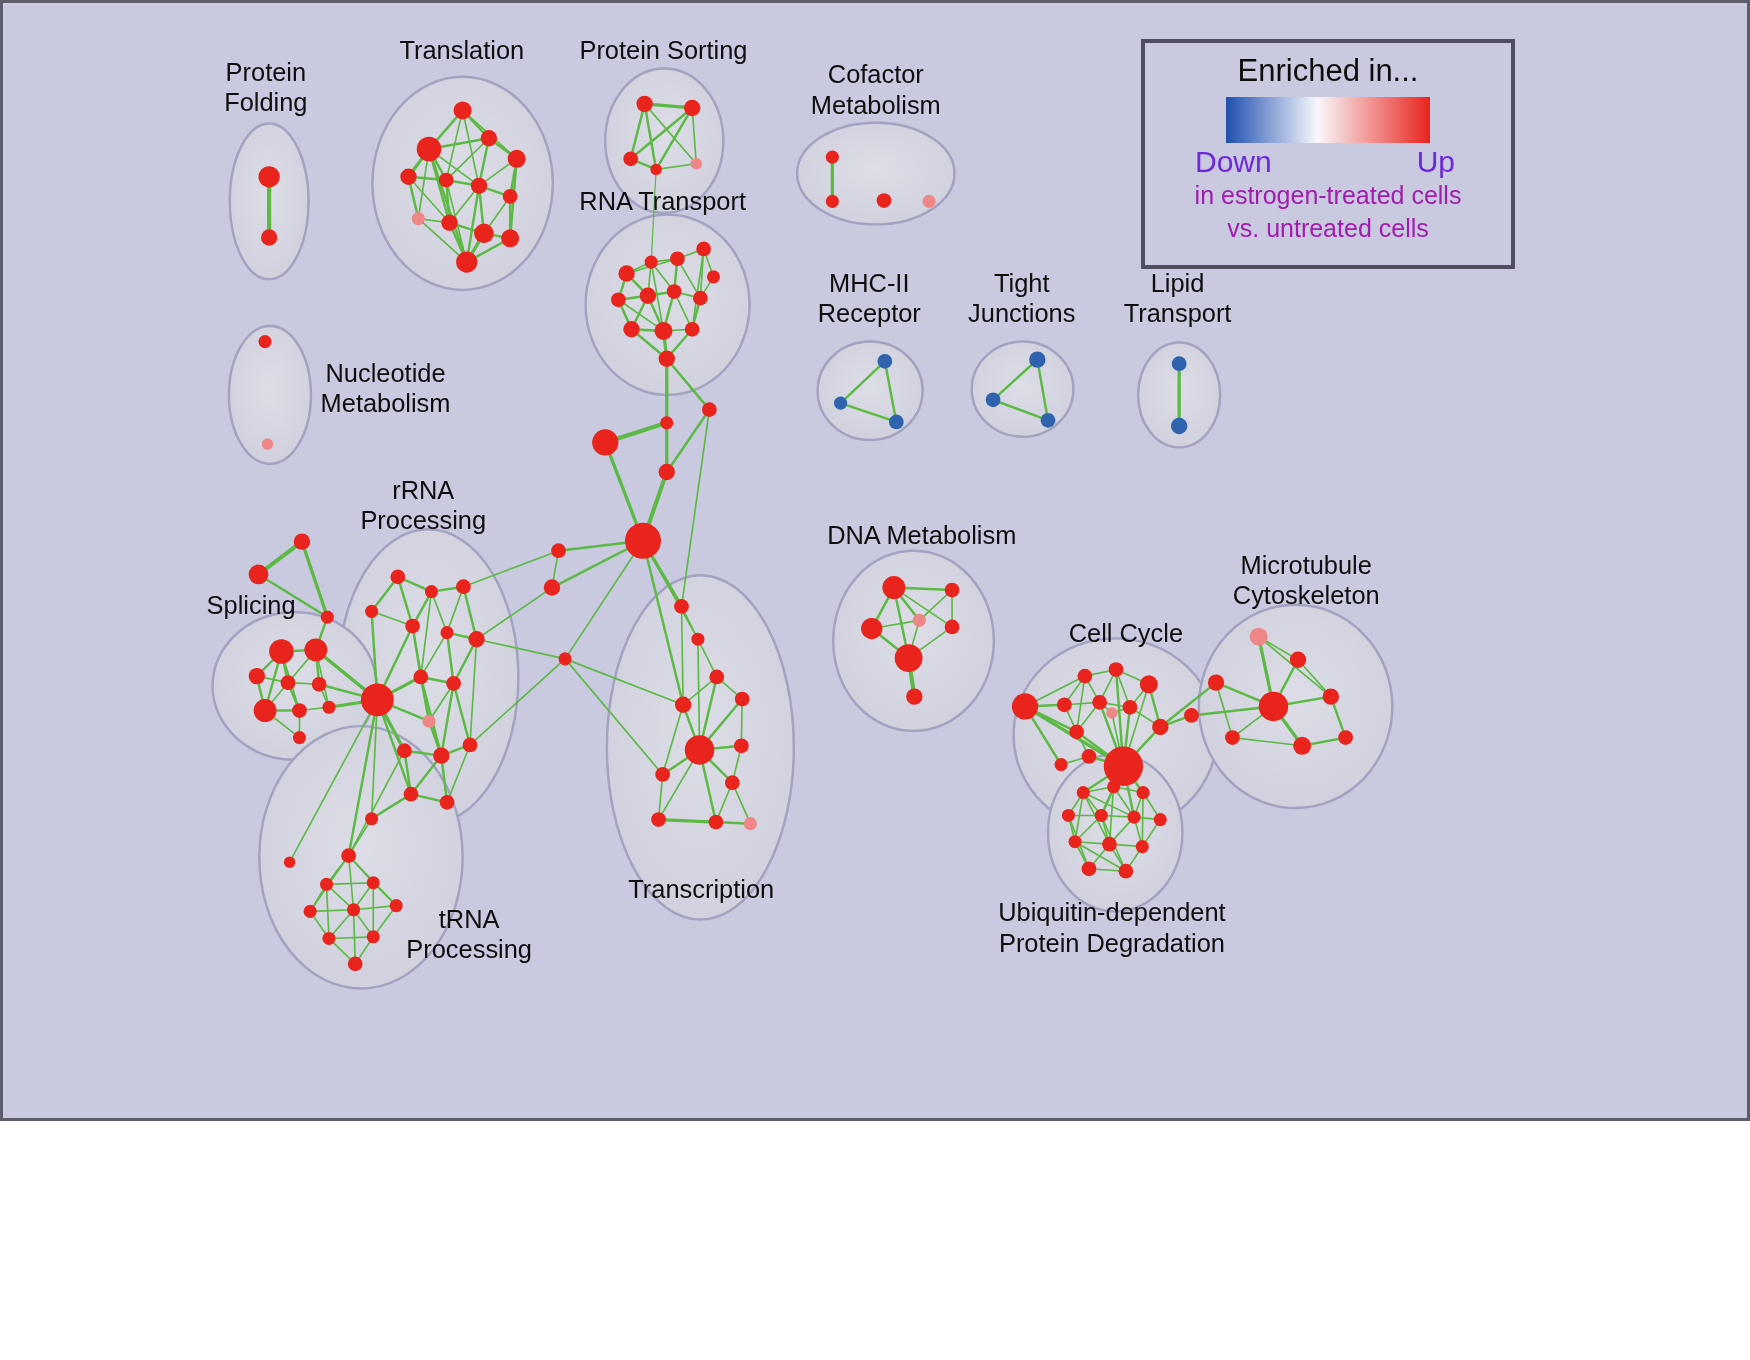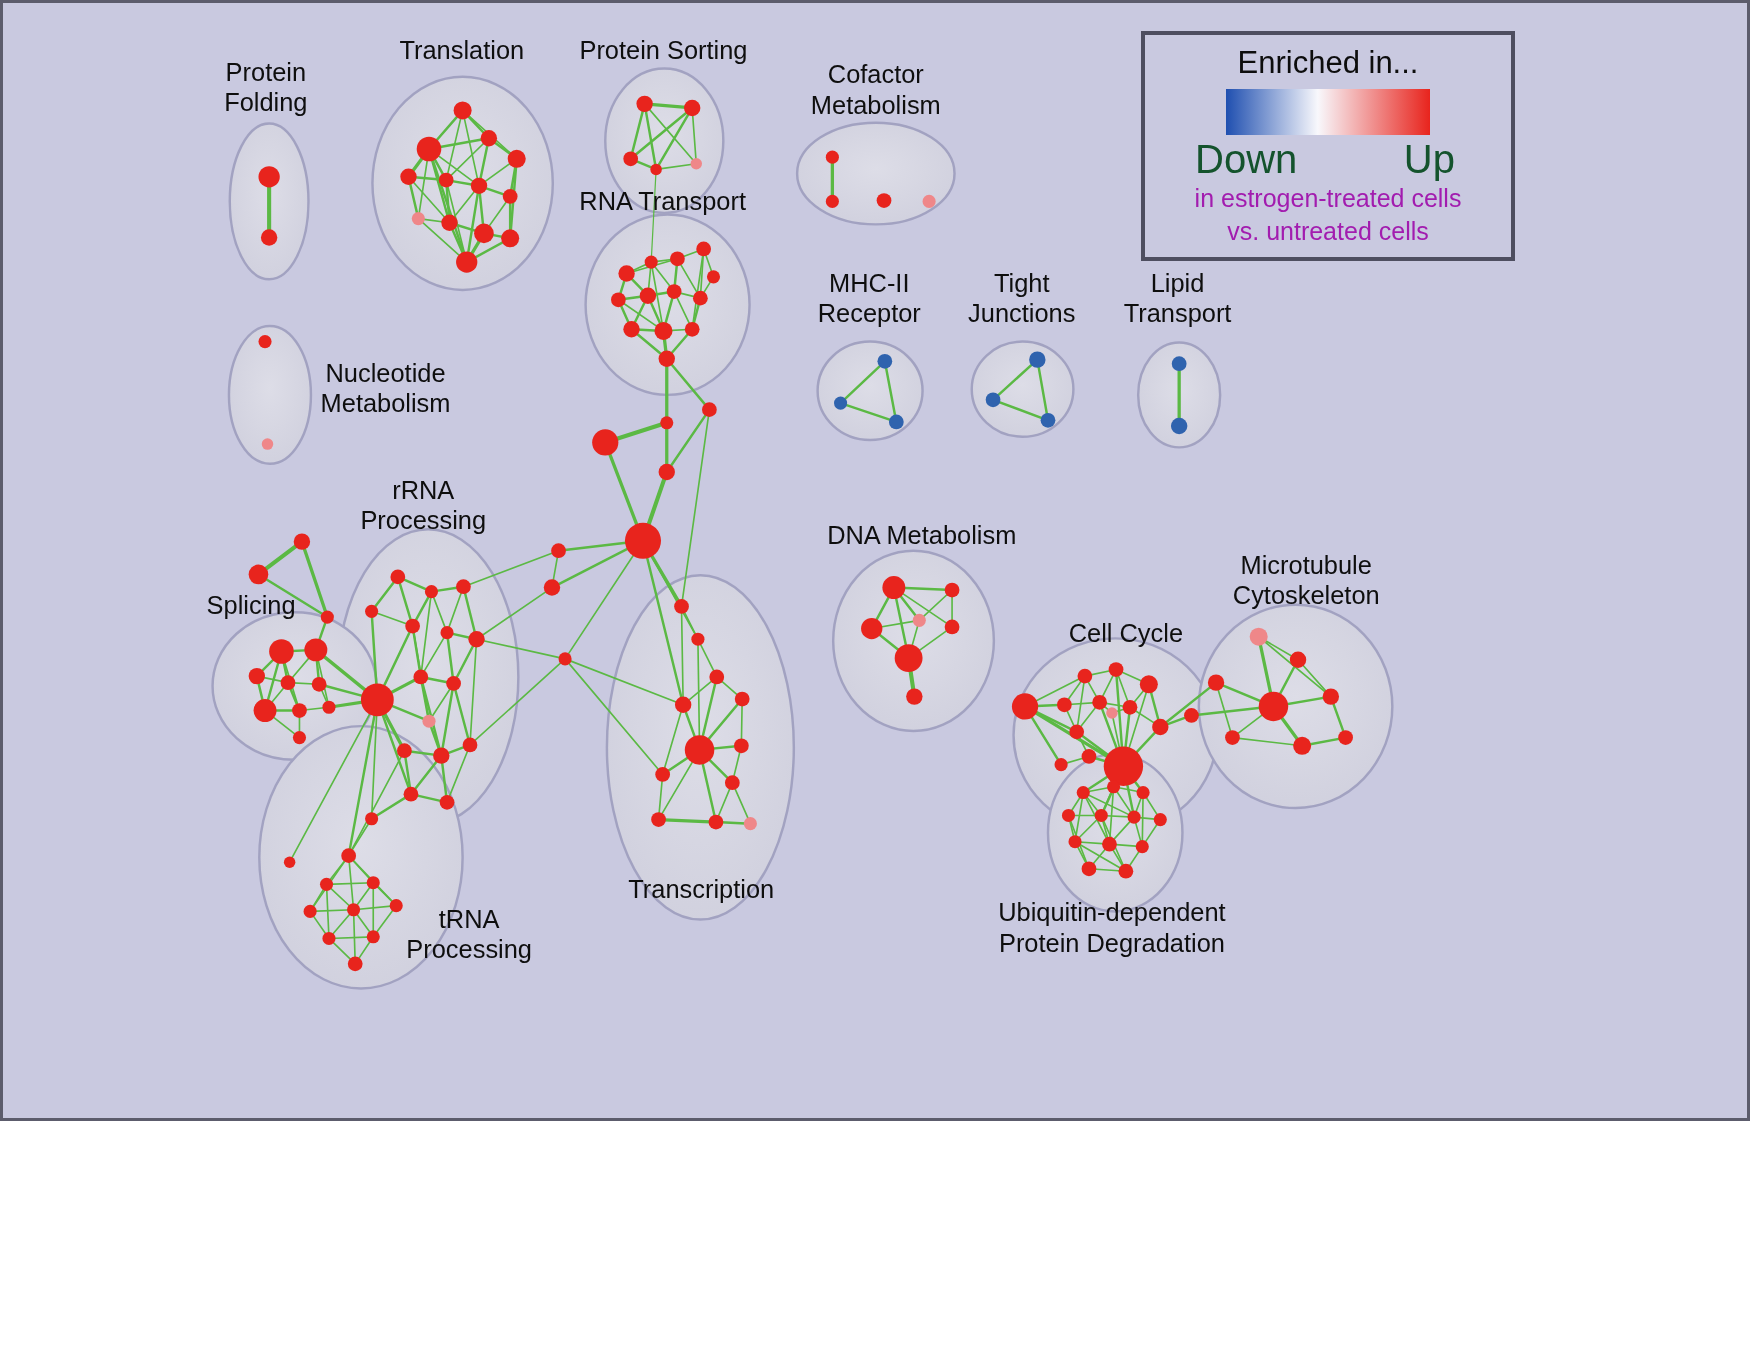--- a/index.html
+++ b/index.html
@@ -1,25 +1,25 @@
 <!DOCTYPE html>
 <html><head>
 <meta charset="utf-8">
 <style>
   html,body{margin:0;padding:0;background:#ffffff;}
   body{width:1750px;height:1360px;font-family:"Liberation Sans",sans-serif;}
   .stage{position:relative;width:1750px;height:1121px;box-sizing:border-box;
          border:3px solid #5c5c6c;overflow:hidden;}
   #net-svg{position:absolute;left:0;top:0;width:100%;height:100%;}
-  .legend{position:absolute;left:1138px;top:28px;width:374px;height:230px;
+  .legend{position:absolute;left:1138px;top:36px;width:374px;height:230px;
           box-sizing:border-box;border:4px solid #4e4e60;text-align:center;}
   .legend-title{font-size:31px;color:#0d0d0d;margin-top:10px;}
   .legend-bar{width:204px;height:46px;margin:8px auto 0 auto;}
   .legend-row{display:flex;justify-content:space-between;
-              padding:2px 56px 0 50px;font-size:40px;color:#14532d;}
+              padding:2px 56px 0 50px;font-size:30px;color:#6d28d9;}
   .legend-sub{font-size:25px;color:#a21caf;line-height:33px;}
   .legend-sub:first-of-type{margin-top:4px;}
 </style>
 </head>
 <body>
 
 <div class="stage" style="background: rgb(201, 201, 224); border-color: rgb(92, 92, 108);">
   <svg id="net-svg" viewBox="0 0 1750 1360" xmlns="http://www.w3.org/2000/svg">
       <defs>
         <radialGradient id="cg" cx="50%" cy="45%" r="65%">

